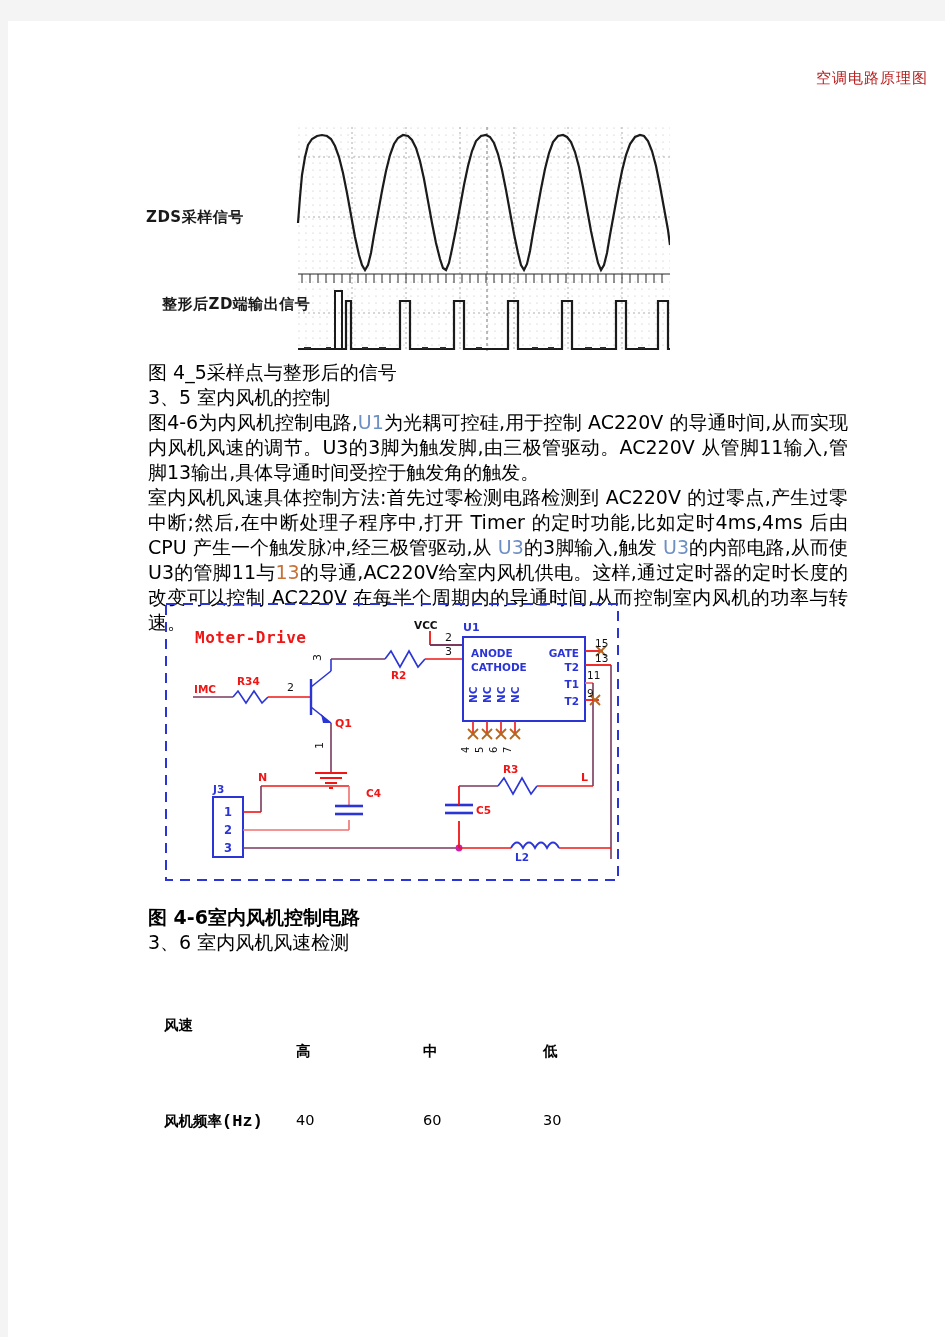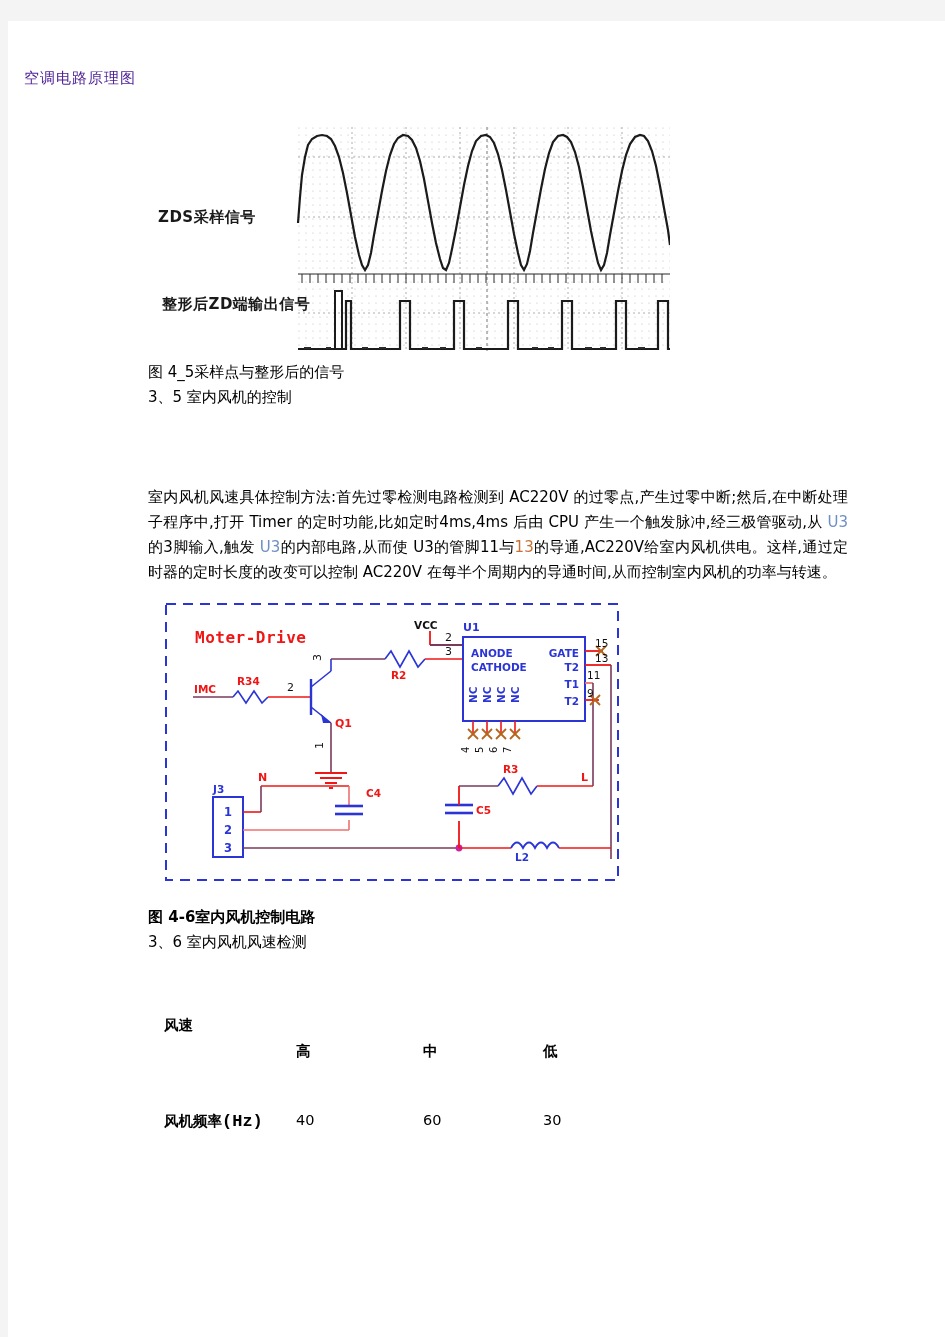--- a/index.html
+++ b/index.html
@@ -16,26 +16,26 @@
   .page {
     position: absolute;
     left: 8px;
     top: 21px;
     width: 937px;
     height: 1316px;
     background: #ffffff;
   }
   .doc-title {
     position: absolute;
-    left: 16px;
+    left: 0;
     top: 48px;
     width: 920px;
-    text-align: left;
+    text-align: right;
     font-size: 15px;
-    color: #4c1d95;
+    color: #b91c1c;
     letter-spacing: 1px;
     font-family: "DejaVu Sans", sans-serif;
   }
 
   
   .scope {
     position: absolute;
     left: 122px;
     top: 92px;
     width: 540px;
@@ -43,29 +43,29 @@
   }
   .scope-label {
     position: absolute;
     font-family: "DejaVu Sans", sans-serif;
     font-size: 15px;
     font-weight: bold;
     color: #1a1a1a;
     letter-spacing: 0.5px;
     white-space: nowrap;
   }
-  .scope-label.top { left: 28px; top: 95px; text-align: center; }
+  .scope-label.top { left: 16px; top: 95px; text-align: center; }
   .scope-label.bottom { left: 32px; top: 182px; }
   .scope-svg { position: absolute; left: 0; top: 0; }
 
   
   .txt {
     position: absolute;
     font-family: "DejaVu Sans", sans-serif;
-    font-size: 15px;
+    font-size: 19px;
     color: #000;
     line-height: 25px;
     white-space: nowrap;
   }
   .txt.blk {
     white-space: normal;
     width: 700px;
     text-align: justify;
   }
   .u-blue { color: #6e8fc4; }
@@ -228,20 +228,21 @@
       <path fill="none" stroke="#1b1b1b" stroke-width="2" d="M205,236 L205,178 L212,178 L212,236"></path>
     </svg>
     <div class="scope-label top">ZDS采样信号</div>
     <div class="scope-label bottom">整形后ZD端输出信号</div>
   </div>
 
   <div class="txt" style="left:140px; top:339px;">图 4_5采样点与整形后的信号</div>
 
   <div class="txt" style="left:140px; top:364px;">3、5 室内风机的控制</div>
 
+  <div class="txt blk" style="left:140px; top:389px;"><span>图4-6为内风机控制电路,</span><span class="u-blue">U1</span><span>为光耦可控硅,用于控制 AC220V 的导通时间,从而实现内风机风速的调节。U3的3脚为触发脚,由三极管驱动。AC220V 从管脚11输入,管脚13输出,具体导通时间受控于触发角的触发。</span></div>
 
   <div class="txt blk" style="left:140px; top:464px;"><span>室内风机风速具体控制方法:首先过零检测电路检测到 AC220V 的过零点,产生过零中断;然后,在中断处理子程序中,打开 Timer 的定时功能,比如定时4ms,4ms 后由 CPU 产生一个触发脉冲,经三极管驱动,从 </span><span class="u-blue">U3</span><span>的3脚输入,触发 </span><span class="u-blue">U3</span><span>的内部电路,从而使 U3的管脚11与</span><span class="n-orange">13</span><span>的导通,AC220V给室内风机供电。这样,通过定时器的定时长度的改变可以控制 AC220V 在每半个周期内的导通时间,从而控制室内风机的功率与转速。</span></div>
 
   <div class="circuit">
     <svg width="460" height="284" viewBox="0 0 460 284">
 
       <rect x="3" y="3" width="452" height="276" fill="none" stroke="#2b35d6" stroke-width="2" stroke-dasharray="10,7"></rect>
 
       <text x="32" y="42" font-family="'DejaVu Sans Mono', monospace" font-size="16" font-weight="bold" fill="#ef1616" letter-spacing="0.5">Moter-Drive</text>
 

